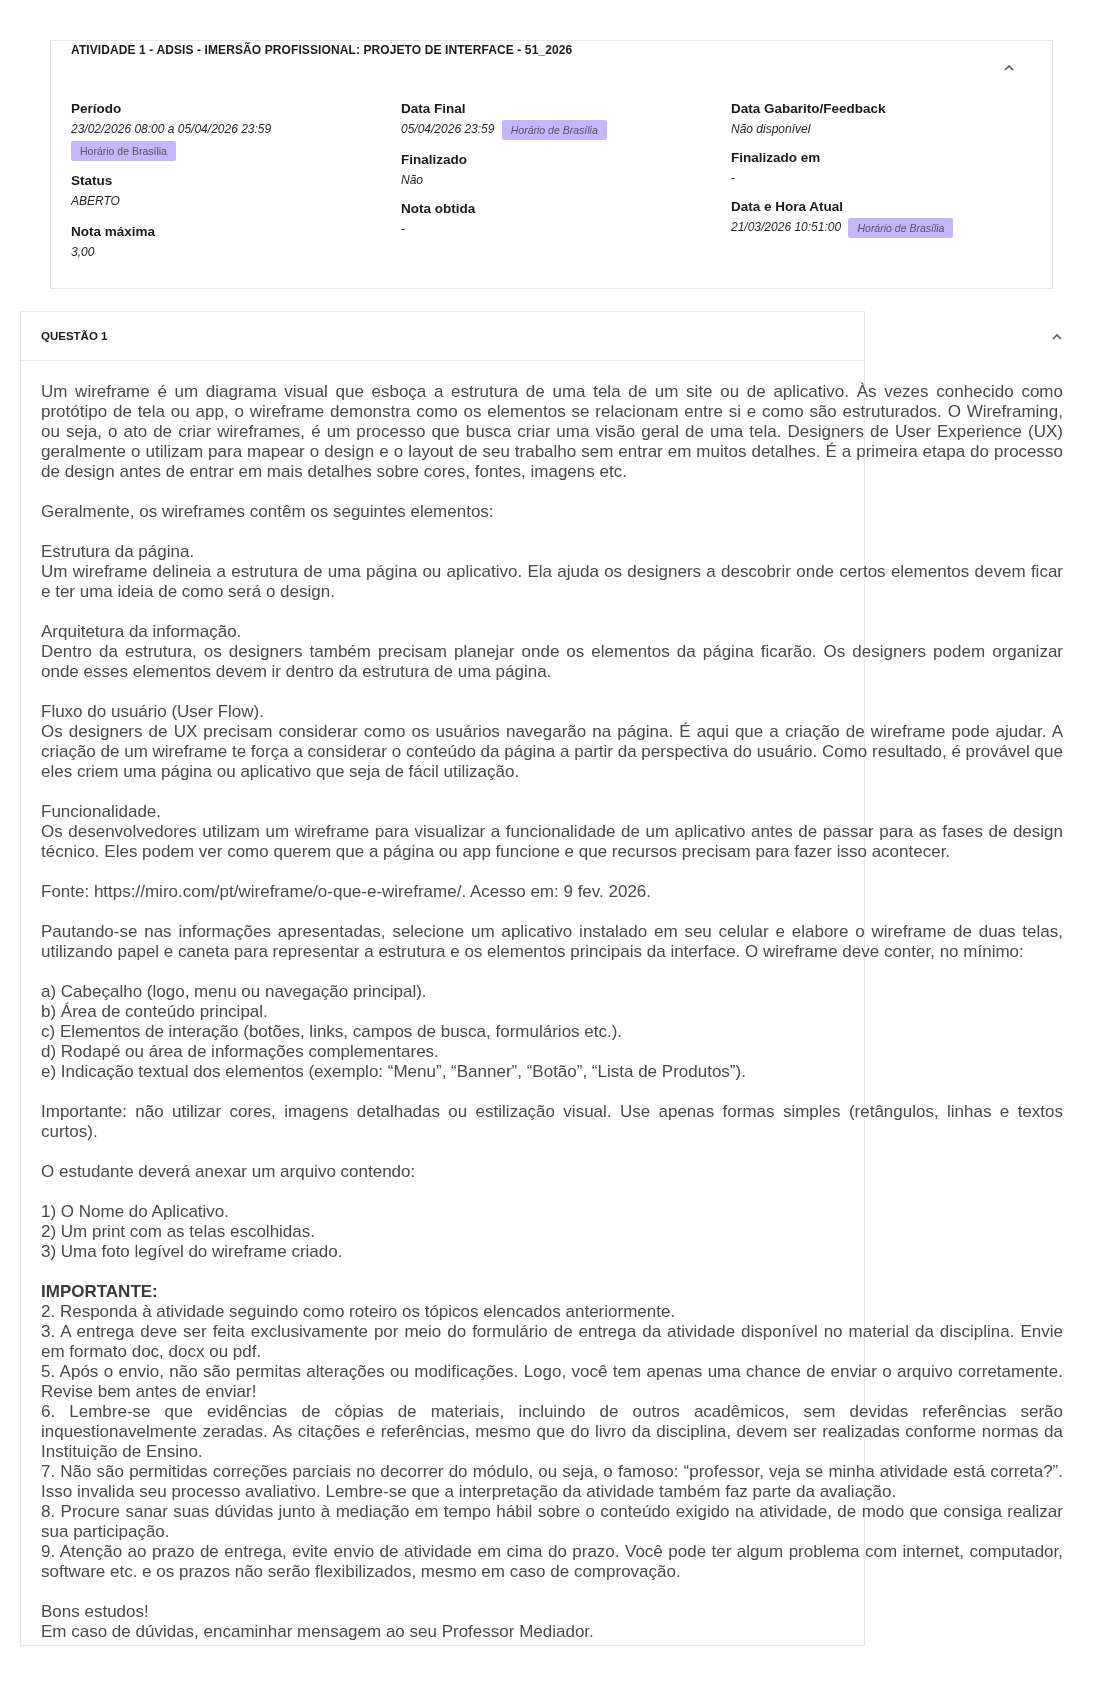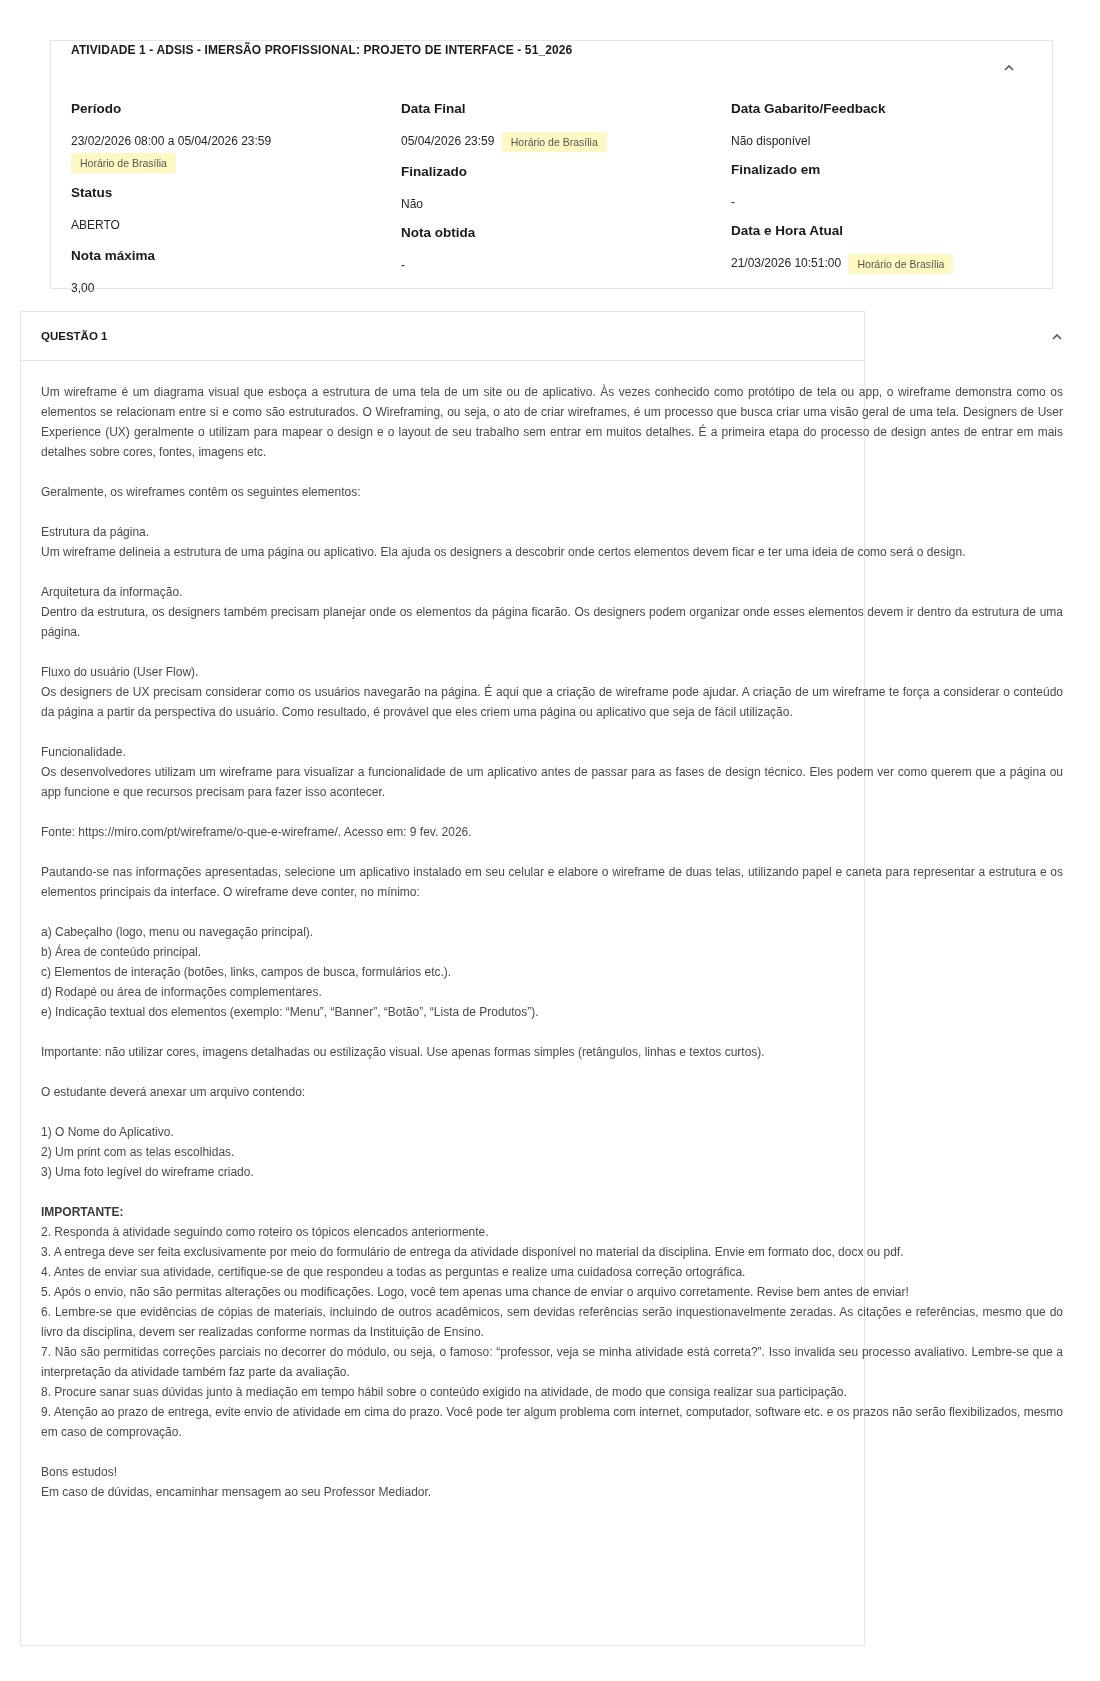--- a/index.html
+++ b/index.html
@@ -39,25 +39,26 @@
     .col-2 { left: 350px; width: 320px; }
     .col-3 { left: 680px; width: 300px; }
     .field { margin-bottom: 0; }
     .field-label {
       font-size: 13.5px; font-weight: bold; color: #1a1a1a;
       line-height: 18px;
     }
     .field-value {
       font-size: 12px; color: #262626;
       line-height: 18px;
-      margin-top: 14px;
+      margin-top: 2px;
+      font-style: italic;
     }
     .badge {
       display: inline-block;
-      background: #fef9c3;
+      background: #c4b5fd;
       color: #555;
       font-size: 10.5px;
       padding: 2px 9px;
       border-radius: 2px;
       line-height: 16px;
       vertical-align: middle;
     }
     .badge-inline { margin-left: 4px; }
     .badge-block { margin-top: 3px; }
     .gap-s { height: 11px; }
@@ -75,21 +76,21 @@
       border-bottom: 1px solid #e6e6e6;
       position: relative;
     }
     .question-title {
       position: absolute; left: 20px; top: 18px;
       font-size: 11.5px; font-weight: bold; color: #1a1a1a;
     }
     .question-body {
       position: absolute; left: 20px; top: 70px;
       width: 1022px;
-      font-size: 12px;
+      font-size: 17px;
       line-height: 20px;
       color: #4a4a4a;
       text-align: justify;
     }
     .question-body p { margin: 0; }
     .question-body .blank { height: 20px; }
     .question-body .strong { font-weight: bold; color: #3a3a3a; }
   </style>
 </head>
 <body>
@@ -206,21 +207,20 @@
     <div class="blank"></div>
     <p>O estudante deverá anexar um arquivo contendo:</p>
     <div class="blank"></div>
     <p>1) O Nome do Aplicativo.</p>
     <p>2) Um print com as telas escolhidas.</p>
     <p>3) Uma foto legível do wireframe criado.</p>
     <div class="blank"></div>
     <p class="strong">IMPORTANTE:</p>
     <p>2. Responda à atividade seguindo como roteiro os tópicos elencados anteriormente.</p>
     <p>3. A entrega deve ser feita exclusivamente por meio do formulário de entrega da atividade disponível no material da disciplina. Envie em formato doc, docx ou pdf.</p>
-    <p>4. Antes de enviar sua atividade, certifique-se de que respondeu a todas as perguntas e realize uma cuidadosa correção ortográfica.</p>
     <p>5. Após o envio, não são permitas alterações ou modificações. Logo, você tem apenas uma chance de enviar o arquivo corretamente. Revise bem antes de enviar!</p>
     <p>6. Lembre-se que evidências de cópias de materiais, incluindo de outros acadêmicos, sem devidas referências serão inquestionavelmente zeradas. As citações e referências, mesmo que do livro da disciplina, devem ser realizadas conforme normas da Instituição de Ensino.</p>
     <p>7. Não são permitidas correções parciais no decorrer do módulo, ou seja, o famoso: “professor, veja se minha atividade está correta?”. Isso invalida seu processo avaliativo. Lembre-se que a interpretação da atividade também faz parte da avaliação.</p>
     <p>8. Procure sanar suas dúvidas junto à mediação em tempo hábil sobre o conteúdo exigido na atividade, de modo que consiga realizar sua participação.</p>
     <p>9. Atenção ao prazo de entrega, evite envio de atividade em cima do prazo. Você pode ter algum problema com internet, computador, software etc. e os prazos não serão flexibilizados, mesmo em caso de comprovação.</p>
     <div class="blank"></div>
     <p>Bons estudos!</p>
     <p>Em caso de dúvidas, encaminhar mensagem ao seu Professor Mediador.</p>
   </div>
 </section>

